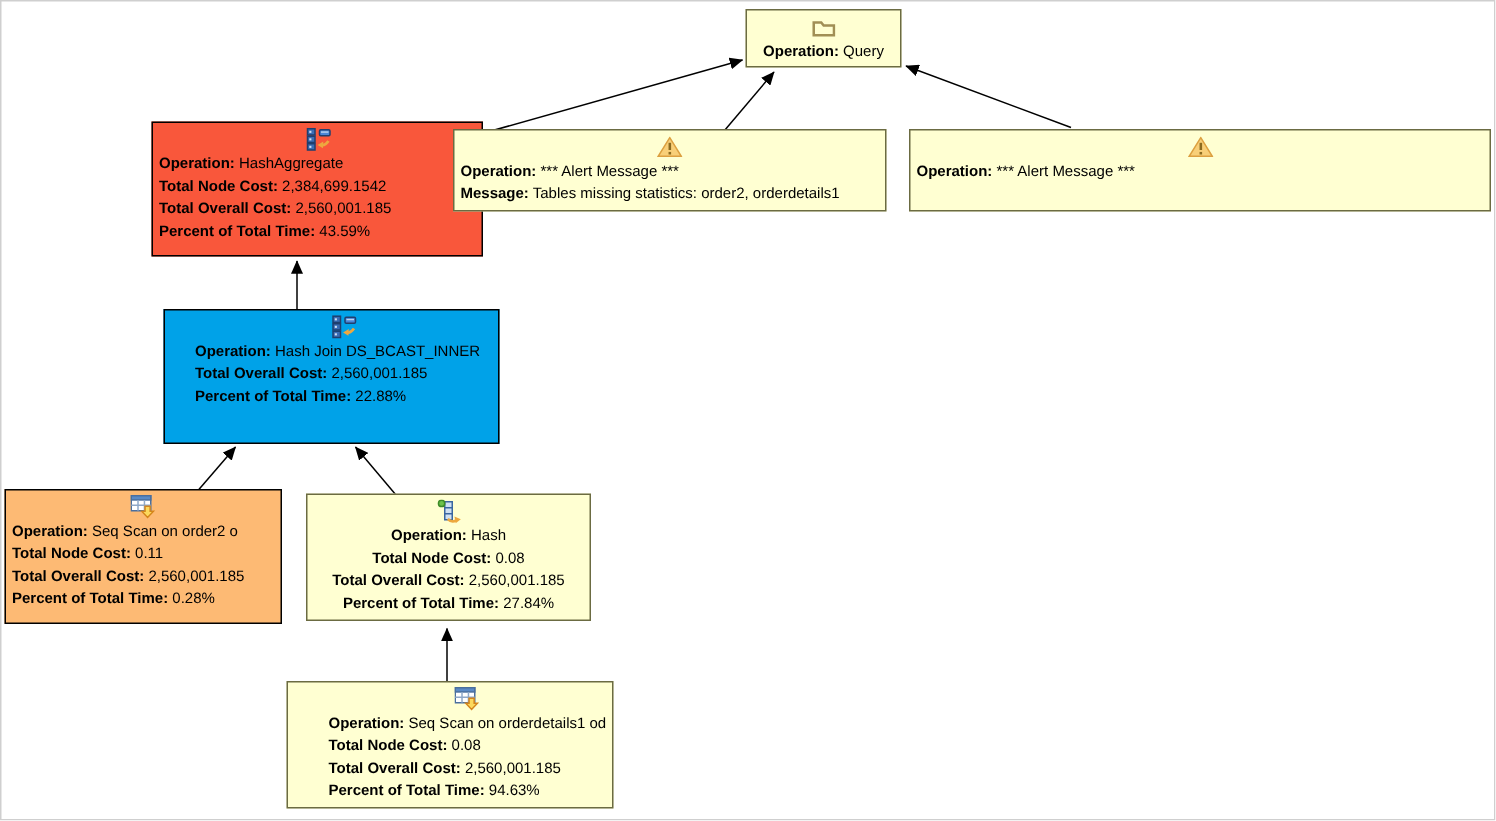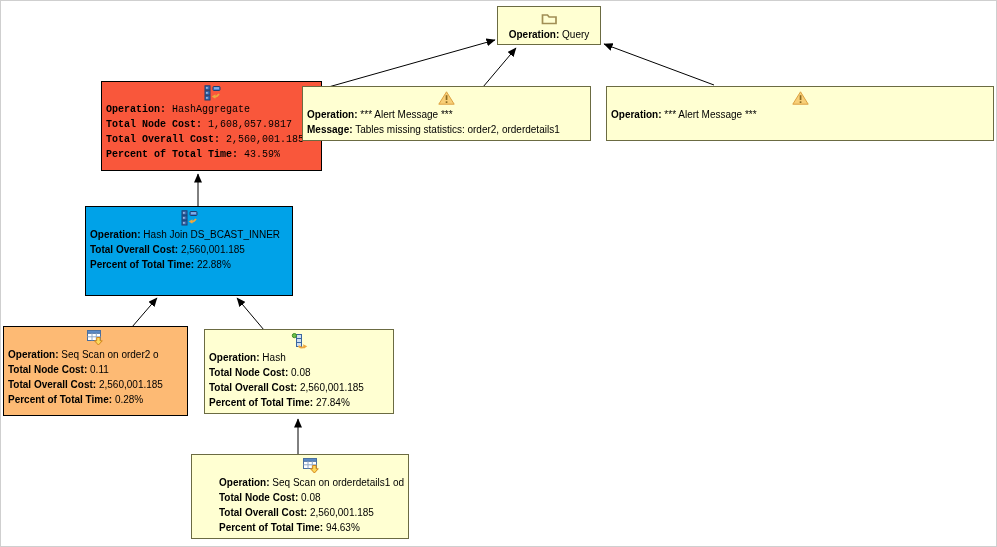--- a/index.html
+++ b/index.html
@@ -16,24 +16,24 @@
     font-size:10px; color:#000;
     padding-top:2px;
   }
   .icon-row { height:18px; display:flex; justify-content:center; align-items:center; }
   .icon { display:inline-flex; }
   .nline { padding:0 4px; line-height:15px; white-space:nowrap; }
   .lbl { font-weight:bold; }
   .center { text-align:center; }
   
   #n-query   { left:496px; top:5px;   width:104px; height:39px; }
-  #n-hashagg { left:100px; top:80px;  width:221px; height:90px;font-family:Liberation Mono, monospace; }
+  #n-hashagg { left:100px; top:80px;  width:221px; height:90px; }
   #n-alert1  { left:301px; top:85px;  width:289px; height:55px; }
   #n-alert2  { left:605px; top:85px;  width:388px; height:55px; }
-  #n-hashjoin{ left:84px;  top:205px; width:208px; height:90px; }
+  #n-hashjoin{ left:108px;  top:205px; width:224px; height:90px;padding-left:16px; }
   #n-seq1    { left:2px;   top:325px; width:185px; height:90px; }
   #n-hash    { left:203px; top:328px; width:190px; height:85px; }
   #n-seq2    { left:190px; top:453px; width:218px; height:85px;padding-left:23px; }
 </style>
 </head>
 <body>
 
 <div class="canvas">
 
   <svg class="edges" width="997" height="547">
@@ -81,21 +81,21 @@
           <polygon points="12.5,9.3 8.7,11.6 12.3,13.8" fill="#eda83f"></polygon>
         </svg>
       </span>
     </div>
     <div class="nline">
       <span class="lbl">Operation:</span>
       <span>HashAggregate</span>
     </div>
     <div class="nline">
       <span class="lbl">Total Node Cost:</span>
-      <span>1,608,057.9817</span>
+      <span>2,384,699.1542</span>
     </div>
     <div class="nline">
       <span class="lbl">Total Overall Cost:</span>
       <span>2,560,001.185</span>
     </div>
     <div class="nline">
       <span class="lbl">Percent of Total Time:</span>
       <span>43.59%</span>
     </div>
   </div>
@@ -191,21 +191,21 @@
     <div class="nline">
       <span class="lbl">Total Overall Cost:</span>
       <span>2,560,001.185</span>
     </div>
     <div class="nline">
       <span class="lbl">Percent of Total Time:</span>
       <span>0.28%</span>
     </div>
   </div>
 
-  <div class="node" id="n-hash" style="background-color: rgb(255, 255, 210); border-color: rgb(107, 107, 66);">
+  <div class="node" id="n-hash" style="background-color: rgb(255, 255, 210); border-color: rgb(107, 107, 66); text-align: center;">
     <div class="icon-row">
       <span class="icon">
         <svg width="17" height="17" viewBox="0 0 17 17">
           <rect x="5.5" y="1.5" width="5" height="12" fill="#cfe0f2" stroke="#3a66a0"></rect>
           <line x1="5.5" y1="5.5" x2="10.5" y2="5.5" stroke="#3a66a0"></line>
           <line x1="5.5" y1="9.5" x2="10.5" y2="9.5" stroke="#3a66a0"></line>
           <circle cx="3.4" cy="2.6" r="2.1" fill="#6cc24a" stroke="#3d8a28"></circle>
           <path d="M7.5 13 Q10.5 15.8 13 13.8" fill="none" stroke="#eda83f" stroke-width="1.8"></path>
           <polygon points="12,11.3 16.2,13.2 12.8,15.8" fill="#eda83f"></polygon>
         </svg>

